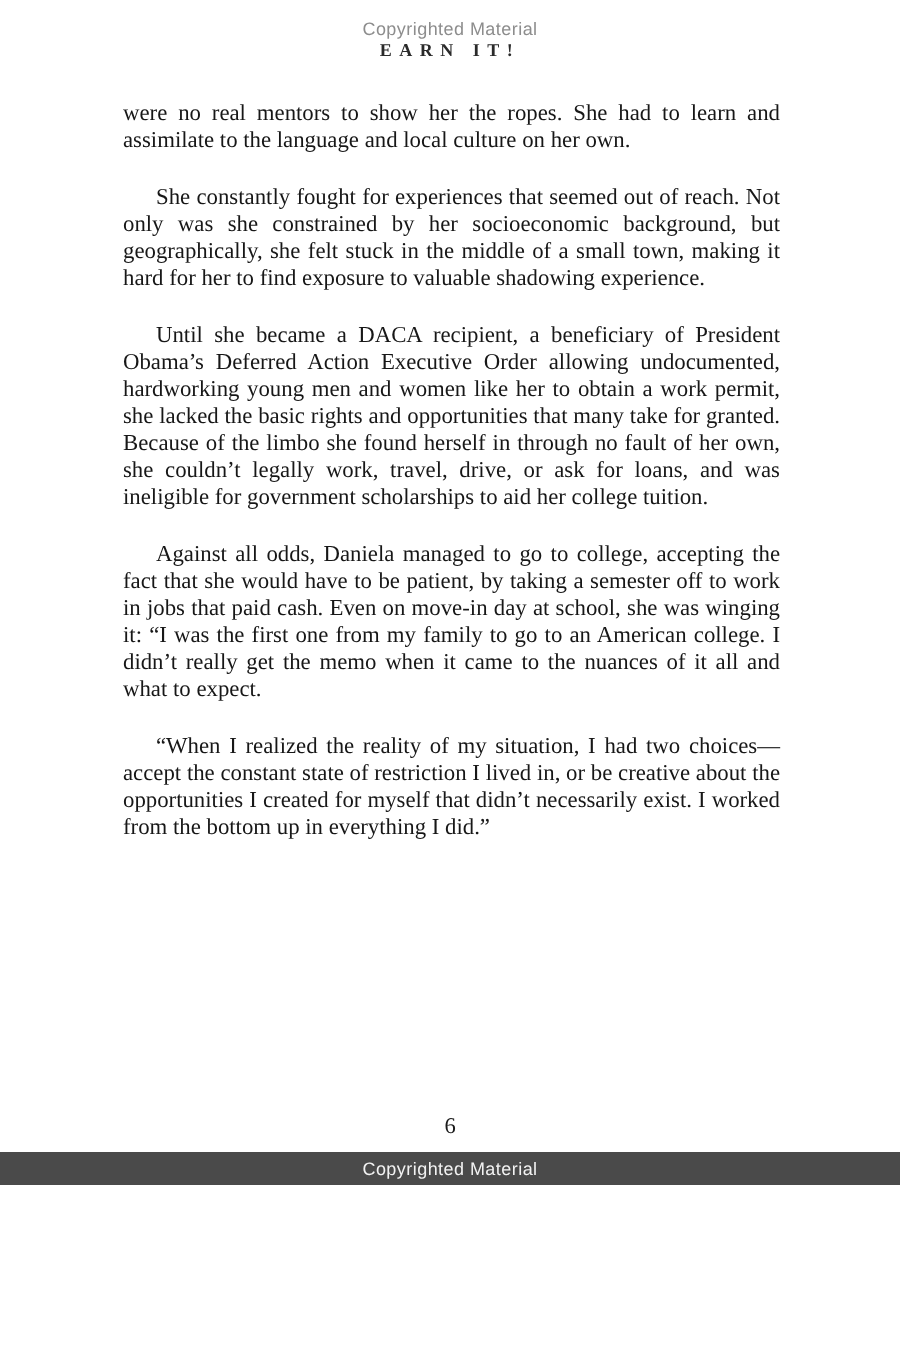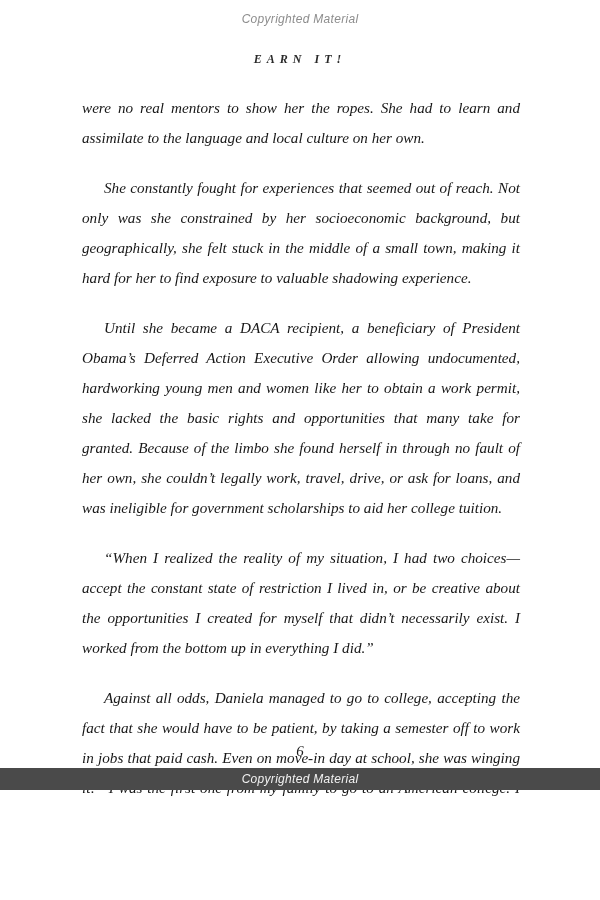--- a/index.html
+++ b/index.html
@@ -8,44 +8,42 @@
     background: #ffffff;
   }
   .book-page {
     position: relative;
     width: 600px;
     height: 796px;
     background: #ffffff;
     overflow: hidden;
     font-family: "Liberation Serif", serif;
     color: #1b1b1b;
-    font-style: italic;
   }
   .top-notice {
     padding-top: 12px;
     text-align: center;
     font-family: "Liberation Sans", sans-serif;
     font-size: 12px;
     color: #8d8d8d;
     letter-spacing: 0.3px;
   }
   .running-head {
-    margin-top: 26px;
     text-align: center;
     font-family: "Liberation Serif", serif;
     font-size: 12px;
     font-weight: 600;
     letter-spacing: 5px;
     color: #2a2a2a;
   }
   .content {
     margin: 26px 80px 0 82px;
     text-align: justify;
     font-size: 15.2px;
-    line-height: 30px;
+    line-height: 18px;
     color: #171717;
   }
   .content p {
     margin: 0;
   }
   .content p.indent {
     text-indent: 22px;
     margin-top: 20px;
   }
   .page-number {
@@ -77,21 +75,21 @@
 <div class="book-page">
 
   <div class="top-notice">Copyrighted Material</div>
 
   <div class="running-head">EARN IT!</div>
 
   <div class="content">
     <p>were no real mentors to show her the ropes. She had to learn and assimilate to the language and local culture on her own.</p>
     <p class="indent">She constantly fought for experiences that seemed out of reach. Not only was she constrained by her socioeconomic background, but geographically, she felt stuck in the middle of a small town, making it hard for her to find exposure to valuable shadowing experience.</p>
     <p class="indent">Until she became a DACA recipient, a beneficiary of President Obama’s Deferred Action Executive Order allowing undocumented, hardworking young men and women like her to obtain a work permit, she lacked the basic rights and opportunities that many take for granted. Because of the limbo she found herself in through no fault of her own, she couldn’t legally work, travel, drive, or ask for loans, and was ineligible for government scholarships to aid her college tuition.</p>
+    <p class="indent">Against all odds, Daniela managed to go to college, accepting the fact that she would have to be patient, by taking a semester off to work in jobs that paid cash. Even on move-in day at school, she was winging it: “I was the first one from my family to go to an American college. I didn’t really get the memo when it came to the nuances of it all and what to expect.</p>
     <p class="indent">“When I realized the reality of my situation, I had two choices—accept the constant state of restriction I lived in, or be creative about the opportunities I created for myself that didn’t necessarily exist. I worked from the bottom up in everything I did.”</p>
-    <p class="indent">Against all odds, Daniela managed to go to college, accepting the fact that she would have to be patient, by taking a semester off to work in jobs that paid cash. Even on move-in day at school, she was winging it: “I was the first one from my family to go to an American college. I didn’t really get the memo when it came to the nuances of it all and what to expect.</p>
   </div>
 
   <div class="page-number">6</div>
 
   <div class="bottom-bar">Copyrighted Material</div>
 
 </div>
 
 </body></html>

